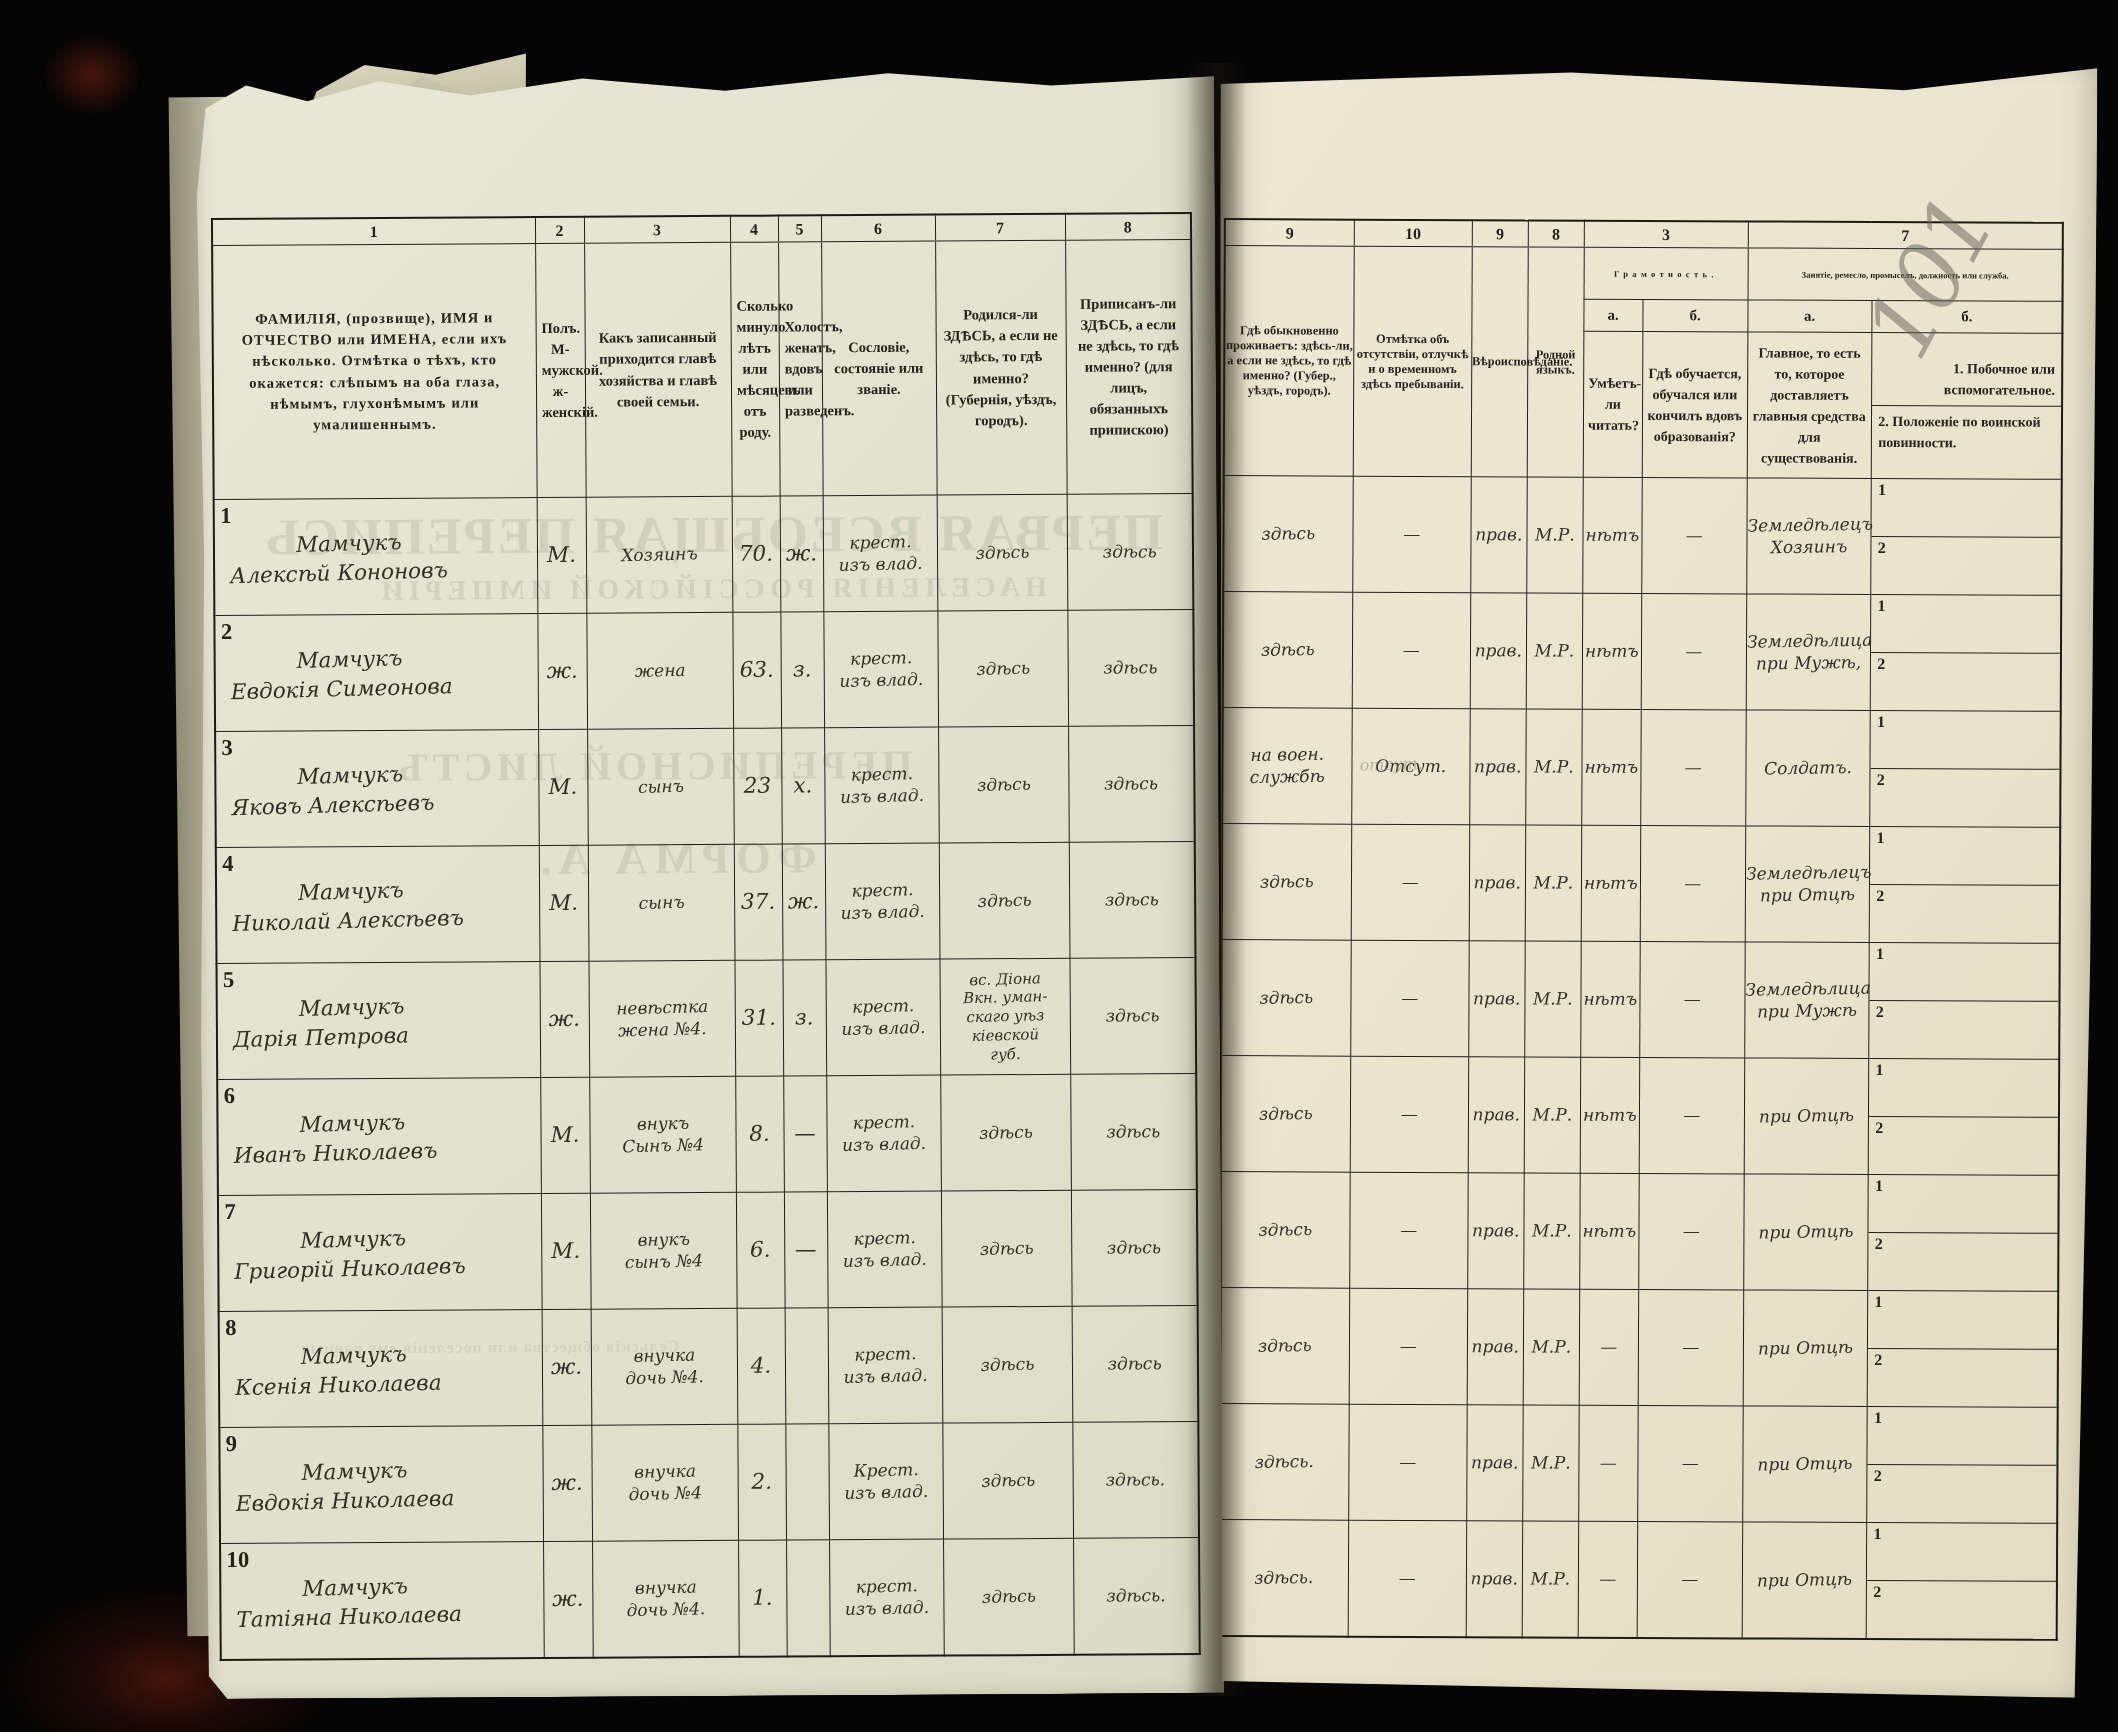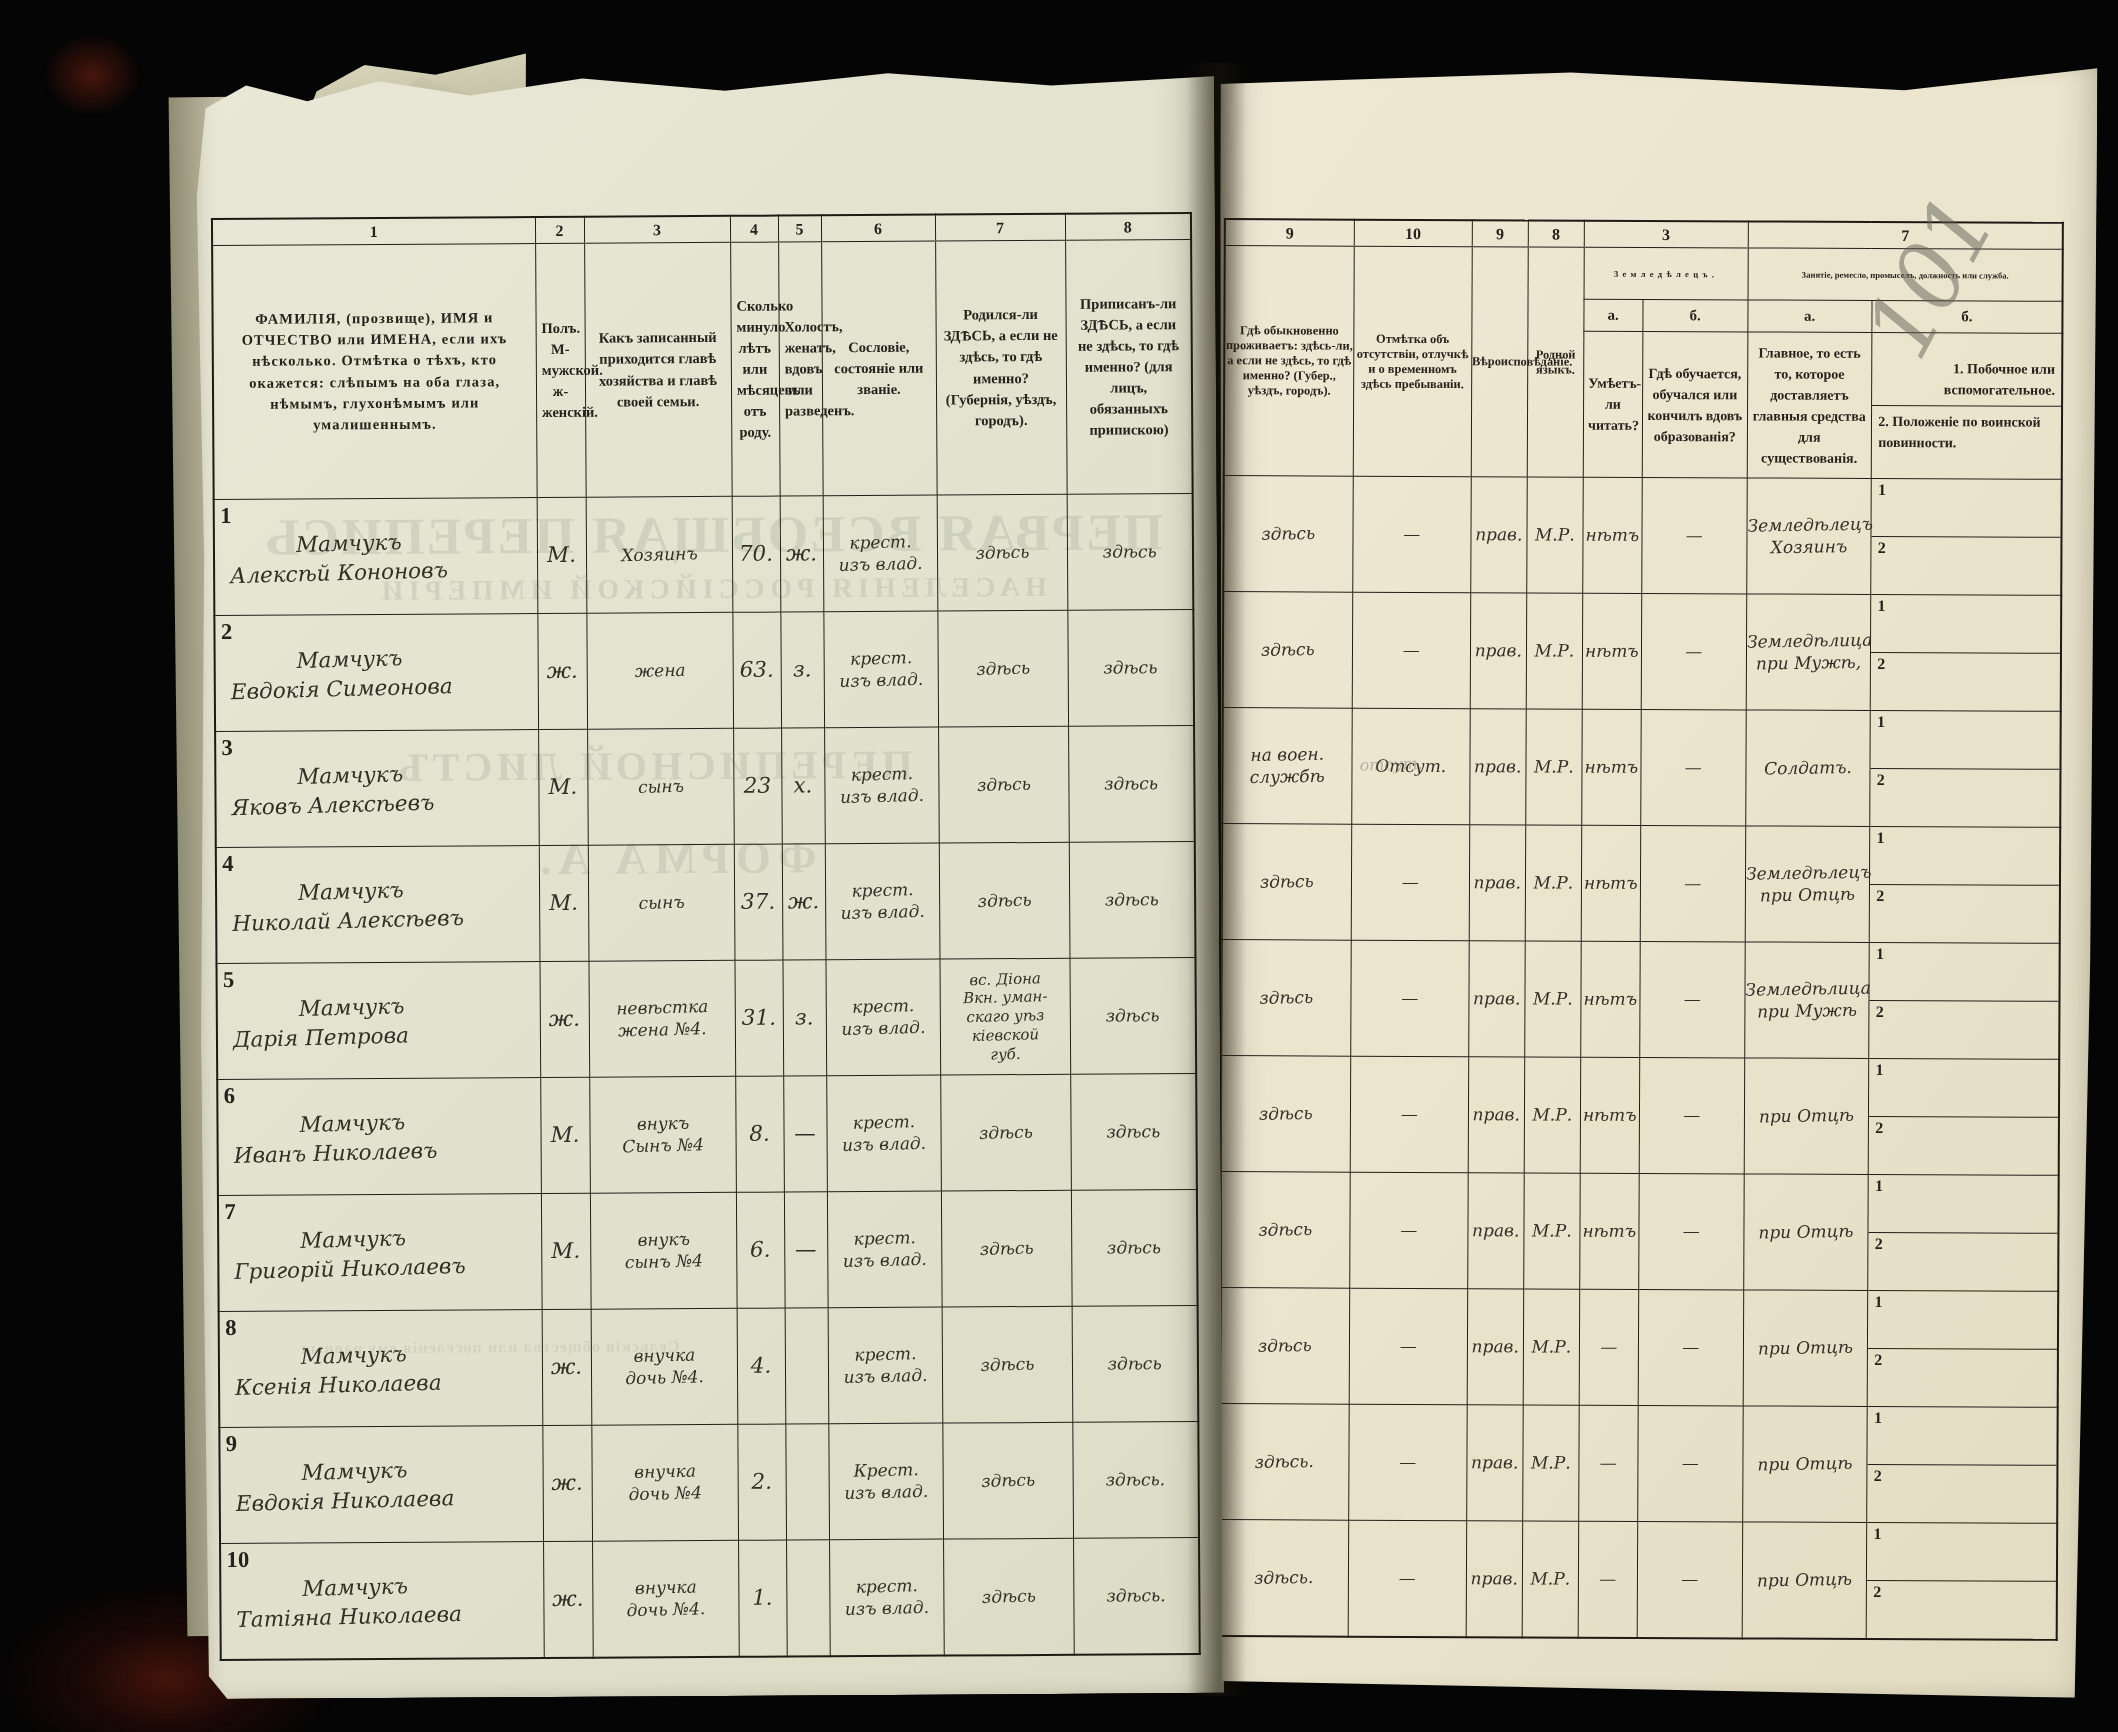--- a/index.html
+++ b/index.html
@@ -488,21 +488,21 @@
           <th>9</th>
           <th>8</th>
           <th colspan="2">3</th>
           <th colspan="2">7</th>
         </tr>
         <tr style="height:52px">
           <th rowspan="3" class="small">Гдѣ обыкновенно проживаетъ: здѣсь-ли, а если не здѣсь, то гдѣ именно? (Губер., уѣздъ, городъ).</th>
           <th rowspan="3" class="small">Отмѣтка объ отсутствіи, отлучкѣ и о временномъ здѣсь пребываніи.</th>
           <th rowspan="3" class="small">Вѣроисповѣданіе.</th>
           <th rowspan="3" class="small">Родной языкъ.</th>
-          <th colspan="2" style="letter-spacing:4.3px">Земледѣлецъ.</th>
+          <th colspan="2" style="letter-spacing:4.3px">Грамотность.</th>
           <th colspan="2">Занятіе, ремесло, промыселъ, должность или служба.</th>
         </tr>
         <tr class="subab">
           <th>а.</th>
           <th>б.</th>
           <th>а.</th>
           <th>б.</th>
         </tr>
         <tr class="subdesc" style="height:146px">
           <th class="small">Умѣетъ-ли читать?</th>

